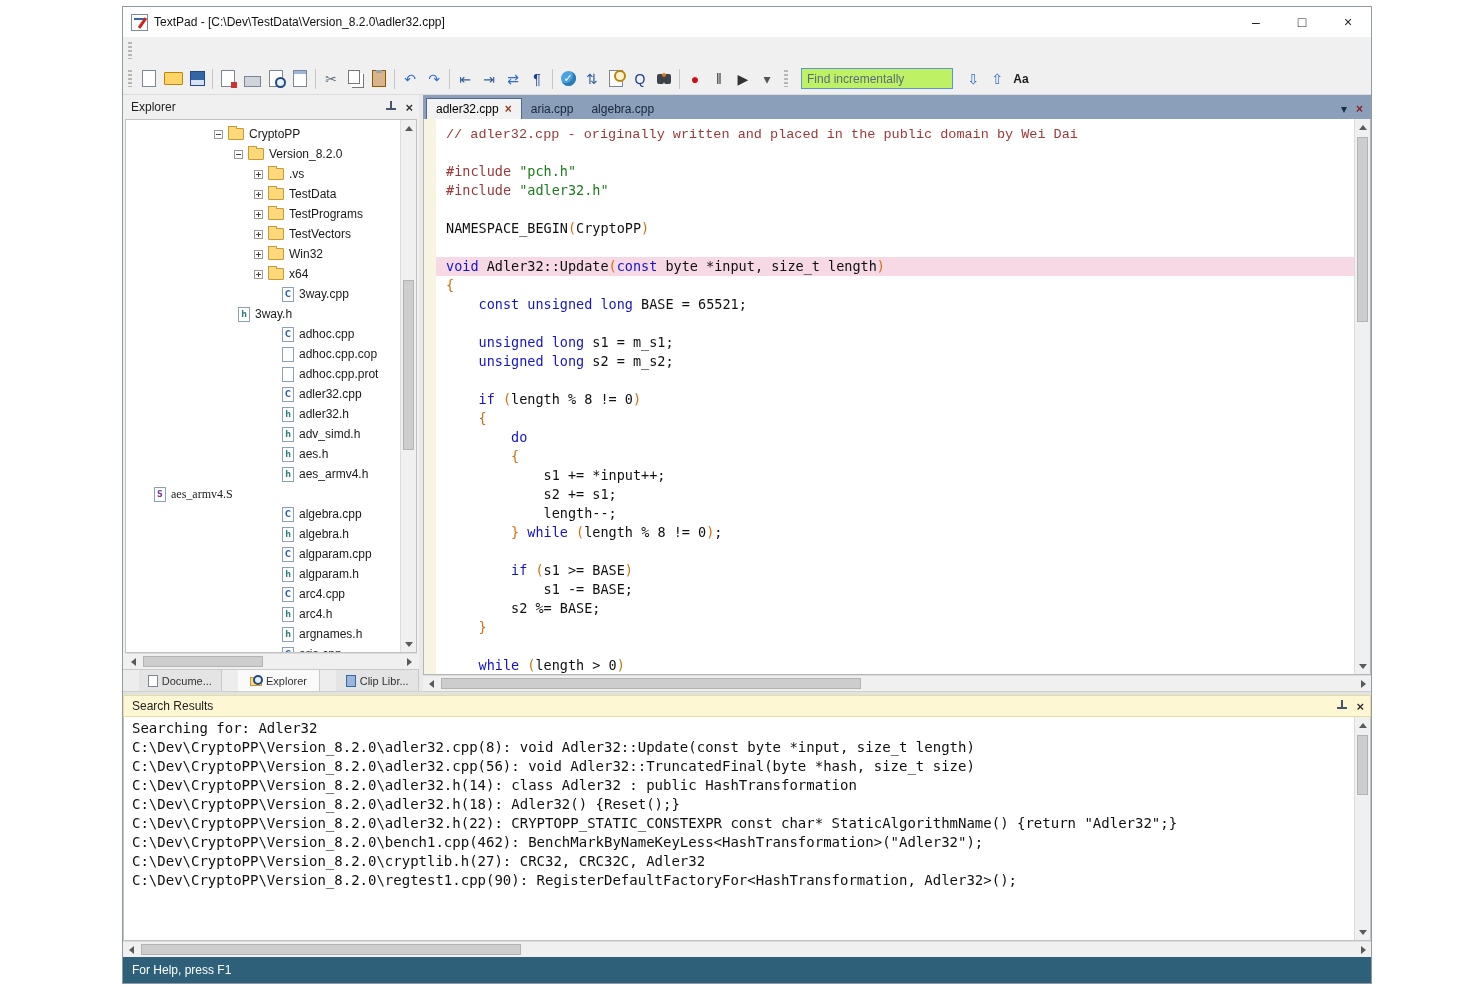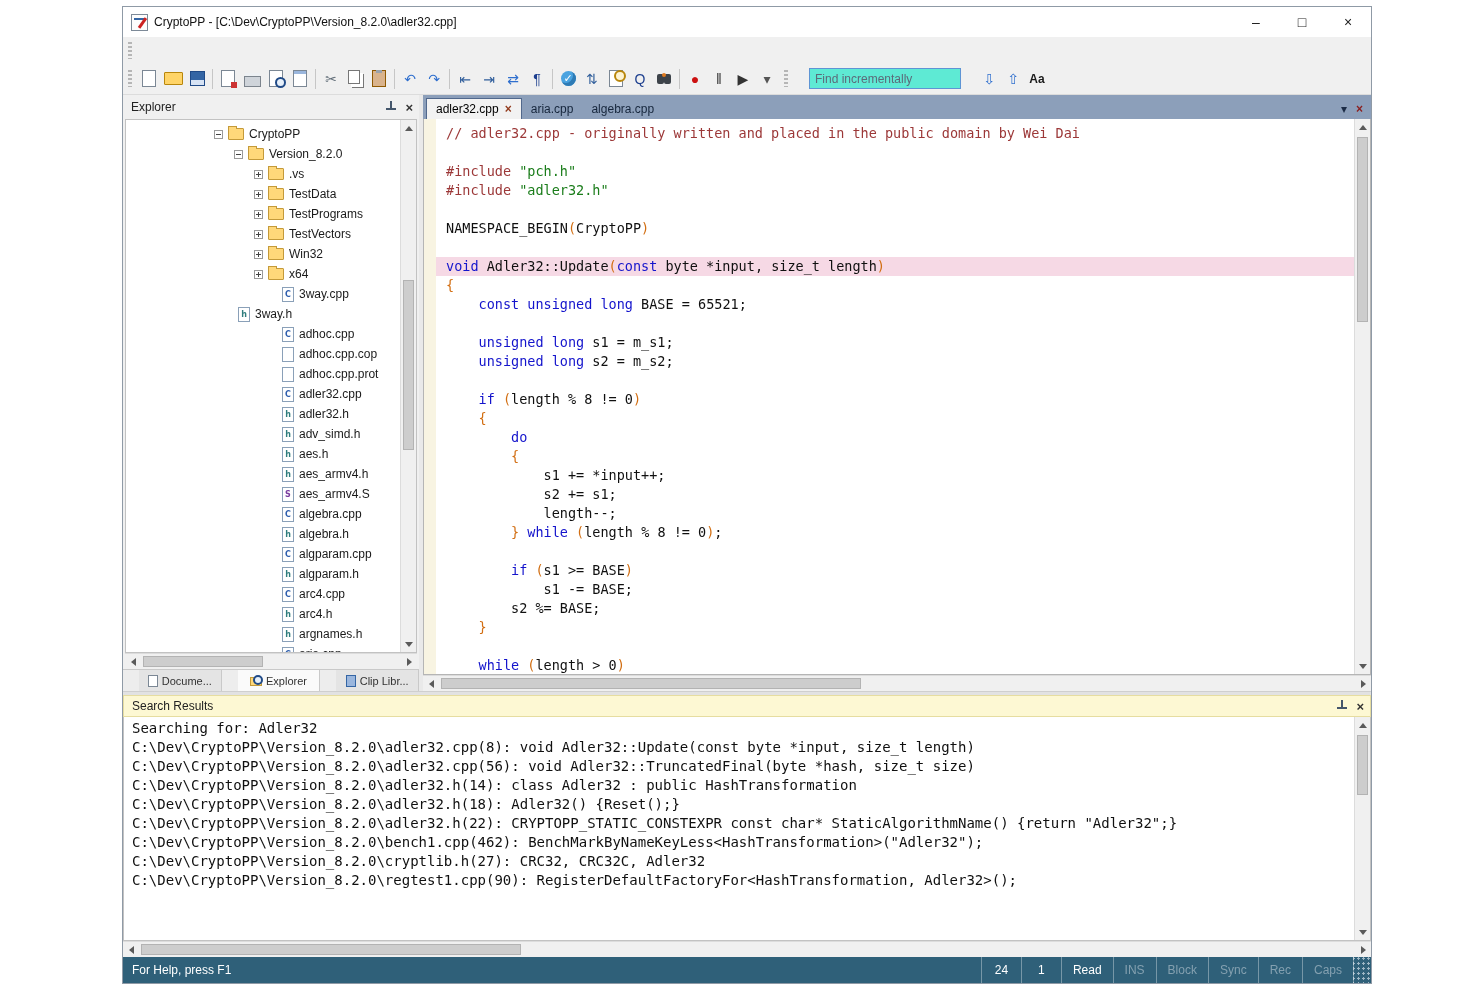--- a/index.html
+++ b/index.html
@@ -37,21 +37,21 @@
   .kind-page-loupe::after{content:"";position:absolute;right:2px;bottom:3px;width:7px;height:7px;border:2px solid #204a87;border-radius:50%;background:#e7f0fa;}
   .kind-pages::before{content:"";width:10px;height:12px;background:#fff;border:1px solid #777;box-shadow:3px 3px 0 0 #fff,4px 4px 0 0 #777;margin:-3px 0 0 -3px;}
   .kind-clipboard::before{content:"";width:12px;height:15px;background:#d9b38c;border:1px solid #8f5902;}
   .kind-clipboard::after{content:"";position:absolute;top:3px;left:9px;width:6px;height:3px;background:#9aa2ab;}
   .kind-spell::before{content:"";position:absolute;width:15px;height:15px;border-radius:50%;background:#4aa3e0;box-shadow:inset -3px -3px 0 #2e7bb5;}
   .kind-spell span{position:relative;font-size:11px;font-weight:bold;}
   .kind-loupe-page::before{content:"";width:12px;height:15px;background:#fff;border:1px solid #7b8794;}
   .kind-loupe-page::after{content:"";position:absolute;right:2px;top:3px;width:8px;height:8px;border:2px solid #b8860b;border-radius:50%;background:#fdf3d2;}
   .kind-binoculars::before{content:"";width:7px;height:10px;background:#3d434a;border-radius:2px;box-shadow:7px 0 0 #3d434a;margin-left:-7px;}
   .kind-binoculars::after{content:"";position:absolute;top:6px;left:10px;width:4px;height:4px;background:#e07a1f;border-radius:50%;}
-  .find-input{width:152px;height:21px;border:1px solid #5e94d4;background:#5eead4;font-family:"Liberation Sans","DejaVu Sans",sans-serif;font-size:12px;padding:0 5px;color:#333;margin:0 16px;}
+  .find-input{width:152px;height:21px;border:1px solid #5e94d4;background:#bef264;font-family:"Liberation Sans","DejaVu Sans",sans-serif;font-size:12px;padding:0 5px;color:#333;margin:0 8px;}
   .find-input::placeholder{color:#5c6b7a;}
   .find-buttons{display:flex;align-items:center;}
   .tbi.aa{font-size:12px;font-weight:bold;color:#1a1a1a;}
 
   
   .main{flex:1;display:flex;min-height:0;}
   .vsplit{width:4px;background:#e9e9e9;flex:none;}
   .hsplit{height:4px;background:#e2e2e2;border-top:1px solid #cfcfcf;flex:none;}
 
   
@@ -105,21 +105,21 @@
   .etab{height:21px;padding:0 9px;font-size:12px;display:flex;align-items:center;gap:6px;color:#16263c;}
   .etab.active{background:#f2f2f2;border:1px solid #51688c;border-bottom:none;color:#000;}
   .etab-x{color:#933c1e;font-weight:bold;font-size:12px;line-height:1;}
   .tabbar-icons{margin-left:auto;display:flex;align-items:center;gap:9px;padding:0 8px 4px 0;}
   .ts-ic{font-size:12px;font-weight:bold;line-height:1;}
   .code-outer{flex:1;display:flex;min-height:0;border:1px solid #b5b5b5;border-top:none;background:#fff;}
   .gutter{width:12px;background:#f8f4e2;flex:none;}
   .code{flex:1;overflow:hidden;padding-top:5px;font-family:"DejaVu Sans Mono","Liberation Mono",monospace;font-size:13.5px;line-height:19px;white-space:pre;min-width:0;}
   .code-line{height:19px;padding-left:10px;}
   .code-line.hl{background:#f6d9e5;}
-  .tok-c{color:#9c3838;}
+  .tok-c{color:#9c3838;font-family:Liberation Mono, monospace;}
   .tok-p{color:#9c3838;}
   .tok-s{color:#1b7d1b;}
   .tok-k{color:#1414cc;}
   .tok-b{color:#d26e12;}
   .tok-d{color:#101010;}
 
   
   .search-panel{height:262px;display:flex;flex-direction:column;background:#f0f0f0;flex:none;}
   .search-header{height:22px;background:#fdf8d3;border:1px solid #e6dda0;display:flex;align-items:center;padding:0 6px 0 8px;font-size:12px;color:#222;flex:none;}
   .search-outer{flex:1;display:flex;min-height:0;background:#fff;border:1px solid #c2c2c2;border-top:none;}
@@ -134,21 +134,21 @@
   .status-cell.dim{color:#84a0b0;}
   .status-grip{width:18px;border-left:1px solid rgba(255,255,255,0.35);background-image:radial-gradient(#9fb7c5 1px,transparent 1.4px);background-size:5px 5px;background-position:2px 4px;}
 </style>
 </head>
 <body>
 
 <div class="window">
 
   <div class="titlebar">
     <span class="app-icon"></span>
-    <span class="title-text">CryptoPP - [C:\Dev\CryptoPP\Version_8.2.0\adler32.cpp]</span>
+    <span class="title-text">TextPad - [C:\Dev\TestData\Version_8.2.0\adler32.cpp]</span>
     <div class="win-controls">
       <span class="win-btn">–</span>
       <span class="win-btn">□</span>
       <span class="win-btn">×</span>
     </div>
   </div>
 
   <div class="menubar">
     <span class="grip"></span>
   </div>
@@ -319,21 +319,21 @@
             <div class="tree-row" style="padding-left: 128px;">
               <span class="tree-spacer"></span>
               <span class="file-icon ft-h"></span>
               <span class="tree-label">aes.h</span>
             </div>
             <div class="tree-row" style="padding-left: 128px;">
               <span class="tree-spacer"></span>
               <span class="file-icon ft-h"></span>
               <span class="tree-label">aes_armv4.h</span>
             </div>
-            <div class="tree-row" style="padding-left: 128px;">
+            <div class="tree-row" style=" font-family: Liberation Serif, serif;">
               <span class="tree-spacer"></span>
               <span class="file-icon ft-s"></span>
               <span class="tree-label">aes_armv4.S</span>
             </div>
             <div class="tree-row" style="padding-left: 128px;">
               <span class="tree-spacer"></span>
               <span class="file-icon ft-cpp"></span>
               <span class="tree-label">algebra.cpp</span>
             </div>
             <div class="tree-row" style="padding-left: 128px;">
@@ -485,28 +485,15 @@
         </span>
       <span class="sthumb" style="left:18px;width:380px;"></span>
       <span class="sarr right">
           <i class="tri right"></i>
         </span>
     </div>
   </div>
 
   <div class="statusbar">
     <span class="status-help">For Help, press F1</span>
-    <span class="status-right">
-      <span class="status-cell">24</span>
-      <span class="status-cell">1</span>
-      <span class="status-cell">Read</span>
-      <span style="display:flex;align-items:stretch;">
-          <span class="status-cell dim">INS</span>
-          <span class="status-cell dim">Block</span>
-          <span class="status-cell dim">Sync</span>
-          <span class="status-cell dim">Rec</span>
-          <span class="status-cell dim">Caps</span>
-        </span>
-      <span class="status-grip"></span>
-    </span>
   </div>
 
 </div>
 
 </body></html>

